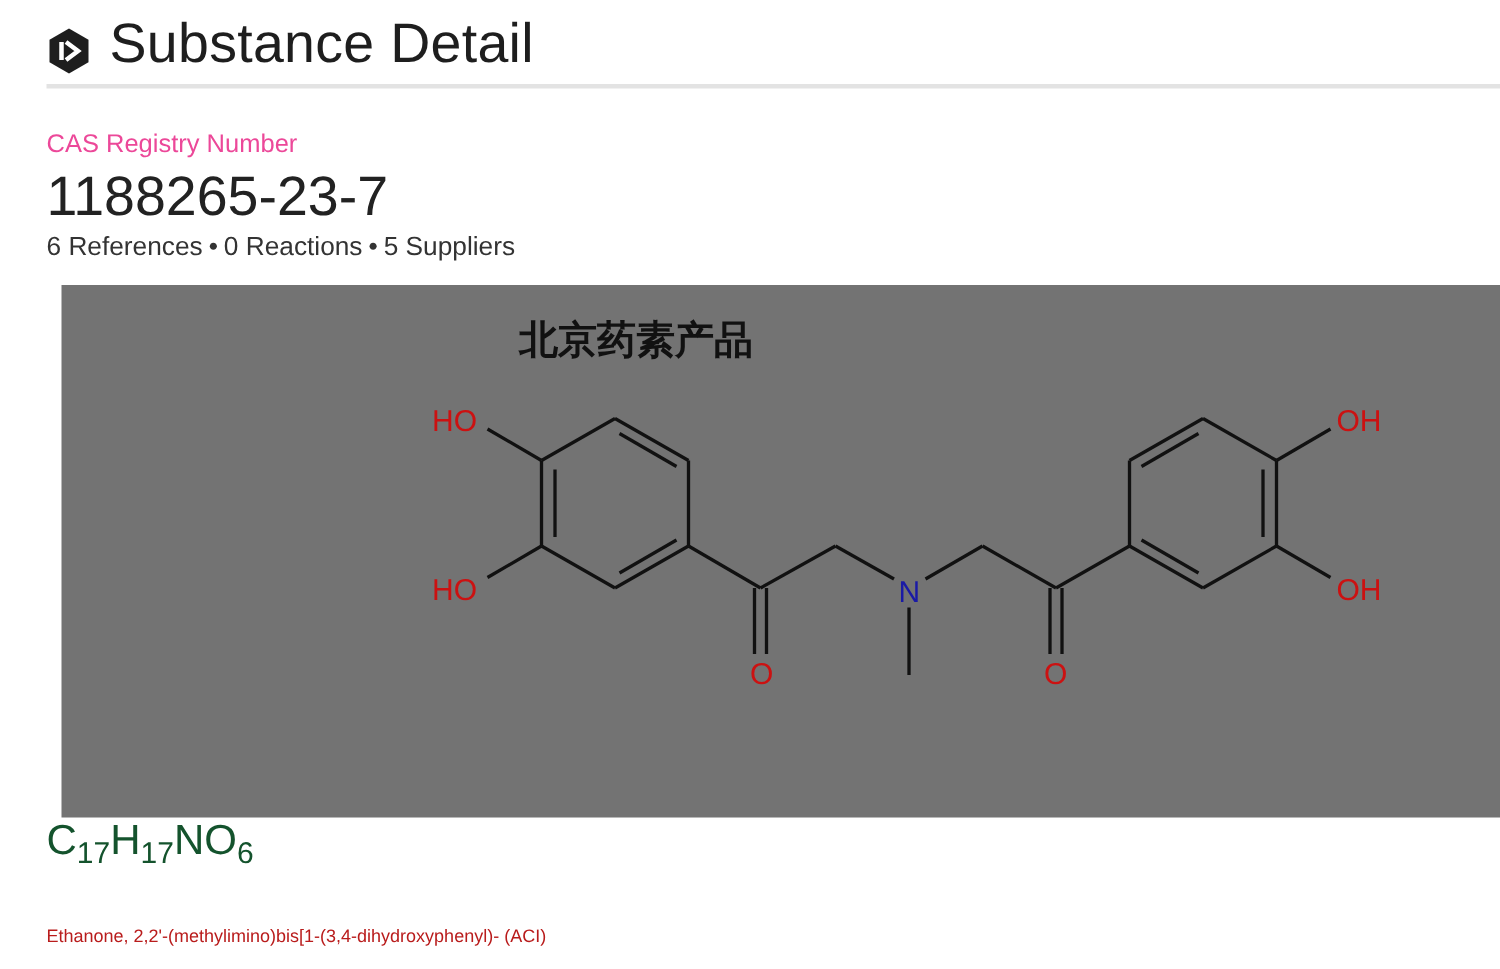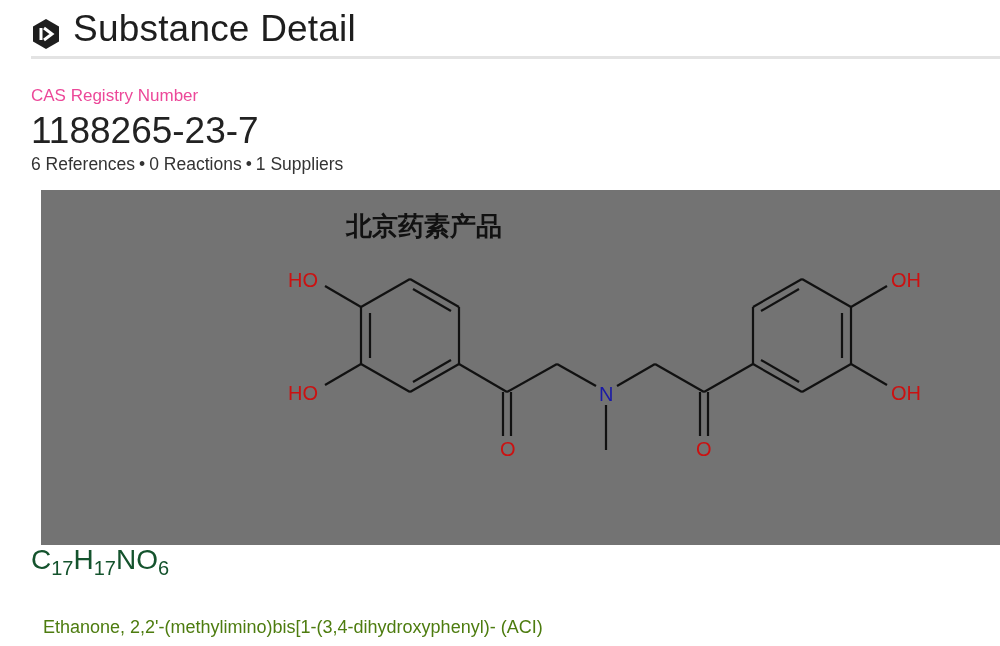--- a/index.html
+++ b/index.html
@@ -10,39 +10,39 @@
     .header .title { font-size: 37px; color: #1e1e1e; letter-spacing: 0.2px; }
     .divider { position: absolute; left: 31px; right: 0; top: 56px; height: 3px; background: #e3e3e3; }
     .cas-label { position: absolute; left: 31px; top: 86px; font-size: 17px; color: #ec4899; }
     .cas-number { position: absolute; left: 31px; top: 110px; font-size: 37px; color: #222; }
     .stats { position: absolute; left: 31px; top: 154px; font-size: 17.5px; color: #333; }
     .stats .sep { margin: 0 4px; }
     .structure { position: absolute; left: 41px; top: 190px; width: 969px; height: 355px; background: #737373; }
     .structure svg { position: absolute; left: 0; top: 0; }
     .formula { position: absolute; left: 31px; top: 544px; font-size: 28px; color: #14532d; }
     .formula sub { font-size: 20px; vertical-align: -6px; line-height: 0; }
-    .name { position: absolute; left: 31px; top: 617px; font-size: 18px; color: #4d7c0f; margin-left: 12px; }
+    .name { position: absolute; left: 31px; top: 617px; font-size: 12px; color: #b91c1c; }
   </style>
 </head>
 <body>
 
 <div class="header">
   <svg class="logo" viewBox="0 0 30 32">
     <polygon points="15,1 28,8.5 28,23.5 15,31 2,23.5 2,8.5" fill="#1e1e1e"></polygon>
     <path d="M10,10 L10,22 M13,10 L21,16 L13,22" stroke="#ffffff" stroke-width="3" fill="none" stroke-linejoin="miter"></path>
   </svg>
   <span class="title">Substance Detail</span>
 </div>
 <div class="divider"></div>
 
 <div class="cas-label">CAS Registry Number</div>
 <div class="cas-number">1188265-23-7</div>
 
 <div class="stats">
-  <span>6 References</span><span class="sep">•</span><span>0 Reactions</span><span class="sep">•</span><span>1 Suppliers</span>
+  <span>6 References</span><span class="sep">•</span><span>0 Reactions</span><span class="sep">•</span><span>5 Suppliers</span>
 </div>
 
 <div class="structure">
   <svg width="969" height="355" viewBox="0 0 969 355">
 
     <text x="305" y="45" font-family="'DejaVu Serif', serif" font-size="26" font-weight="bold" fill="#111">北京药素产品</text>
 
     <g stroke="#111" stroke-width="2.2" fill="none">
 
       <line x1="369" y1="89" x2="418" y2="117"></line>

